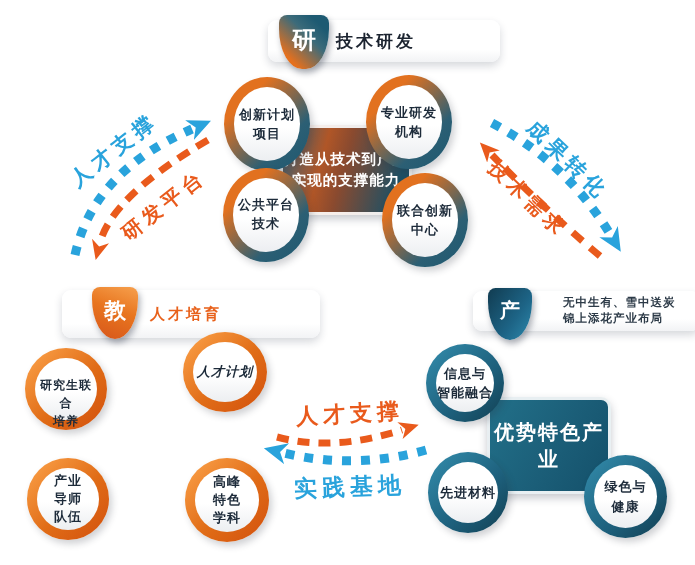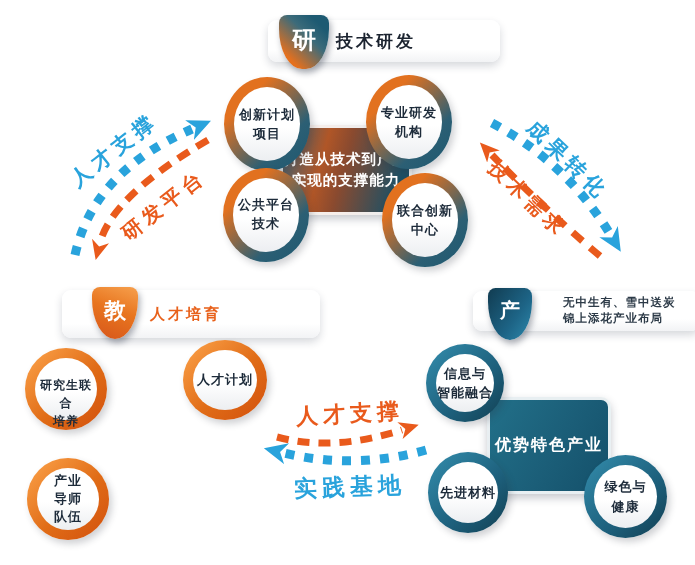--- a/index.html
+++ b/index.html
@@ -41,21 +41,21 @@
     position:absolute;border-radius:10px;z-index:1;border:3px solid rgba(255,255,255,.9);
     box-shadow:0 4px 9px rgba(30,40,60,.25);
     display:flex;align-items:center;justify-content:center;text-align:center;
   }
   .sq-res{background:linear-gradient(105deg,#3a6478 0%,#b05627 32%,#8a4a2f 48%,#1d5065 88%);}
   .sq-edu{background:linear-gradient(135deg,#ee8129 10%,#e06a17 55%,#d4540f 100%);}
   .sq-ind{background:linear-gradient(120deg,#227089 0%,#1b5e78 55%,#14506a 100%);}
   .sq-label{white-space:pre-line;font-weight:bold;letter-spacing:1px;}
   .sq-label-res{font-size:14.5px;color:#ffffff;line-height:1.45;}
   .sq-label-edu{font-size:13px;color:#fbdfca;line-height:1.5;}
-  .sq-label-ind{font-size:16px;color:#ffffff;letter-spacing:2px;}
+  .sq-label-ind{font-size:20px;color:#ffffff;letter-spacing:2px;}
   
   #arrow-layer{position:absolute;left:0;top:0;z-index:4;pointer-events:none;}
   .arrow-label{
     position:absolute;z-index:5;font-weight:bold;white-space:nowrap;
     transform:translate(-50%,-50%);letter-spacing:5px;
   }
   .al-blue{color:#29a3dc;}
   .al-orange{color:#e95a1c;}
 </style>
 </head>
@@ -107,30 +107,37 @@
     <span>教</span>
   </div>
 
 
   <div class="circle ring-orange" style="left:25px;top:348px;width:82px;height:82px;">
     <div class="inner">
         <span class="node-label" style="font-size:12px;margin-top:28px;">研究生联合
 培养</span>
       </div>
   </div>
-  <div class="circle ring-orange" style="left:183px;top:340px;width:84px;height:80px;">
+  <div class="circle ring-orange" style="left:183px;top:332px;width:84px;height:80px;font-style:italic;">
     <div class="inner">
         <span class="node-label">人才计划</span>
       </div>
   </div>
   <div class="circle ring-orange" style="left:27px;top:458px;width:82px;height:82px;">
     <div class="inner">
         <span class="node-label" style="line-height:1.4;">产业
 导师
 队伍</span>
+      </div>
+  </div>
+  <div class="circle ring-orange" style="left:185px;top:458px;width:84px;height:84px;">
+    <div class="inner">
+        <span class="node-label" style="line-height:1.4;">高峰
+特色
+学科</span>
       </div>
   </div>
 
   <div class="hdr-rect" style="left:473px;top:291px;width:167px;height:40px;padding-left:60px;">
     <span class="hdr-title-two">无中生有、雪中送炭
 锦上添花产业布局</span>
   </div>
   <div class="badge badge-ind" style="left:488px;top:288px;width:44px;height:52px;font-size:20px;">
     <span>产</span>
   </div>

